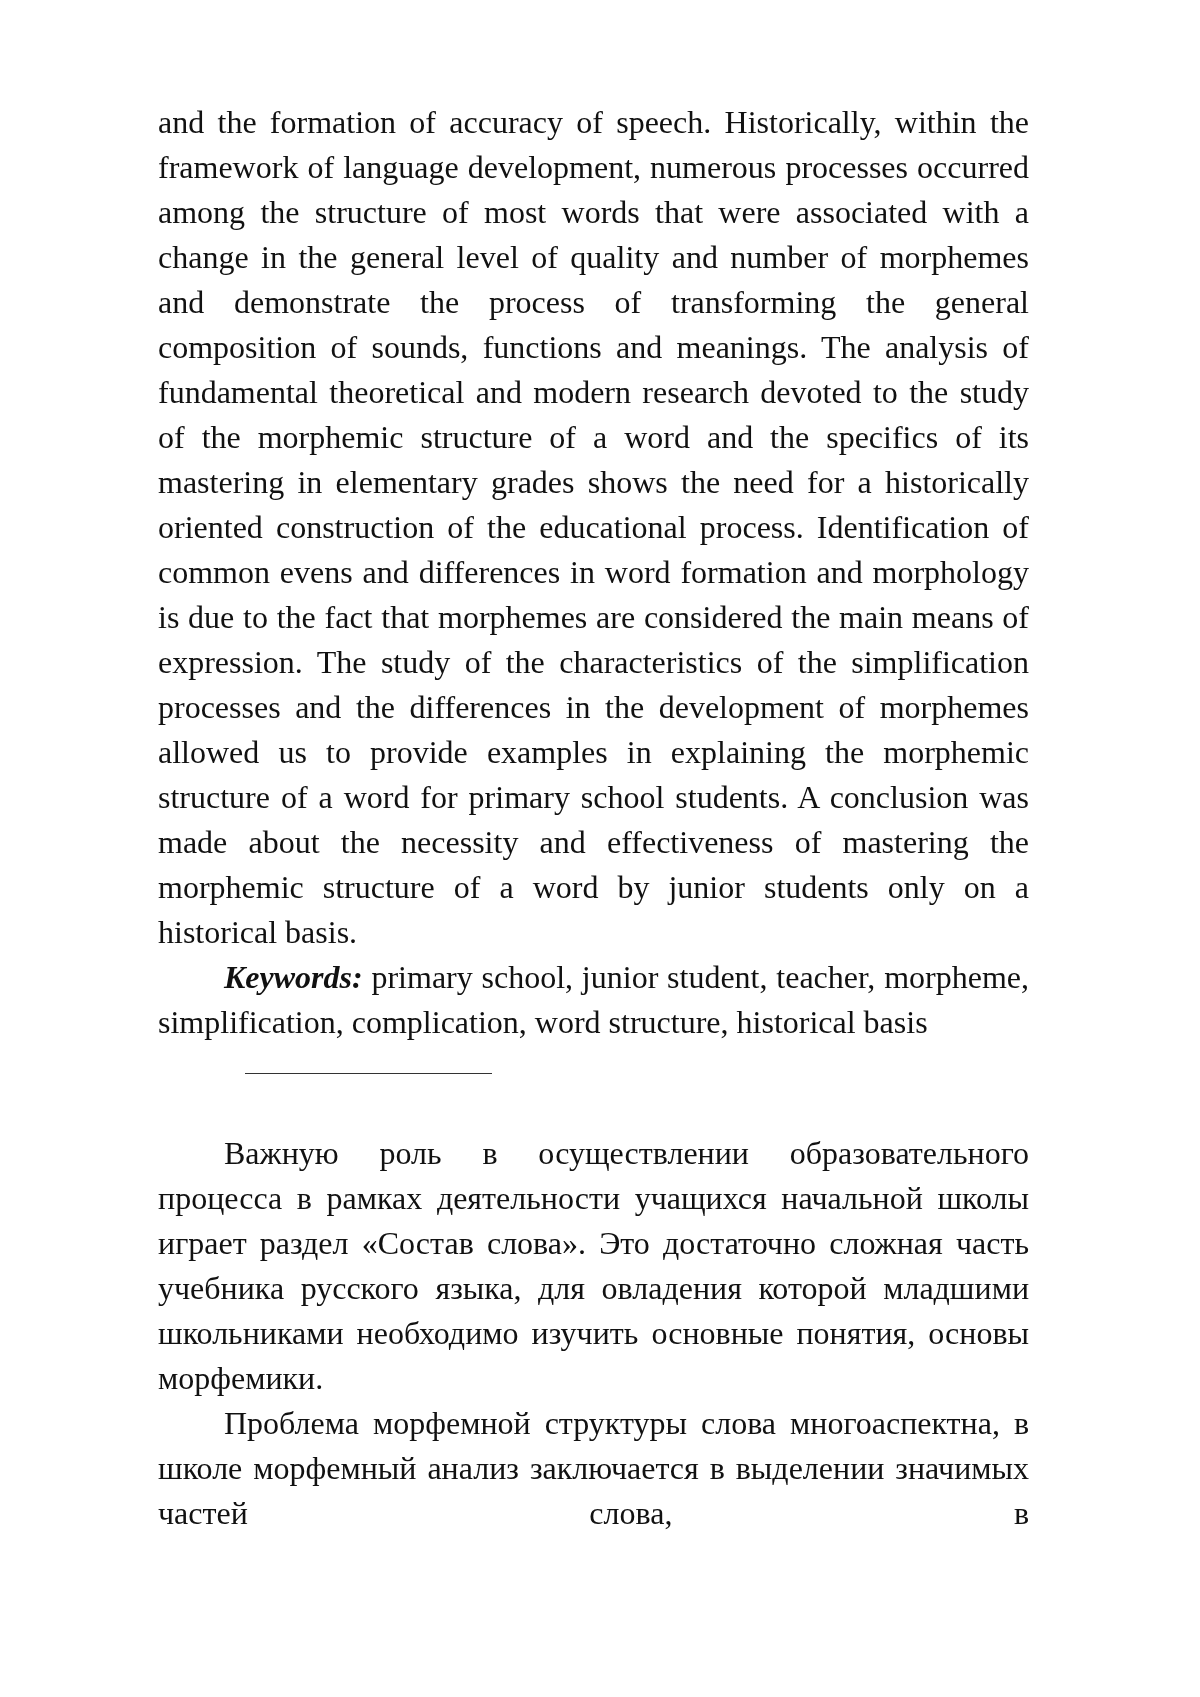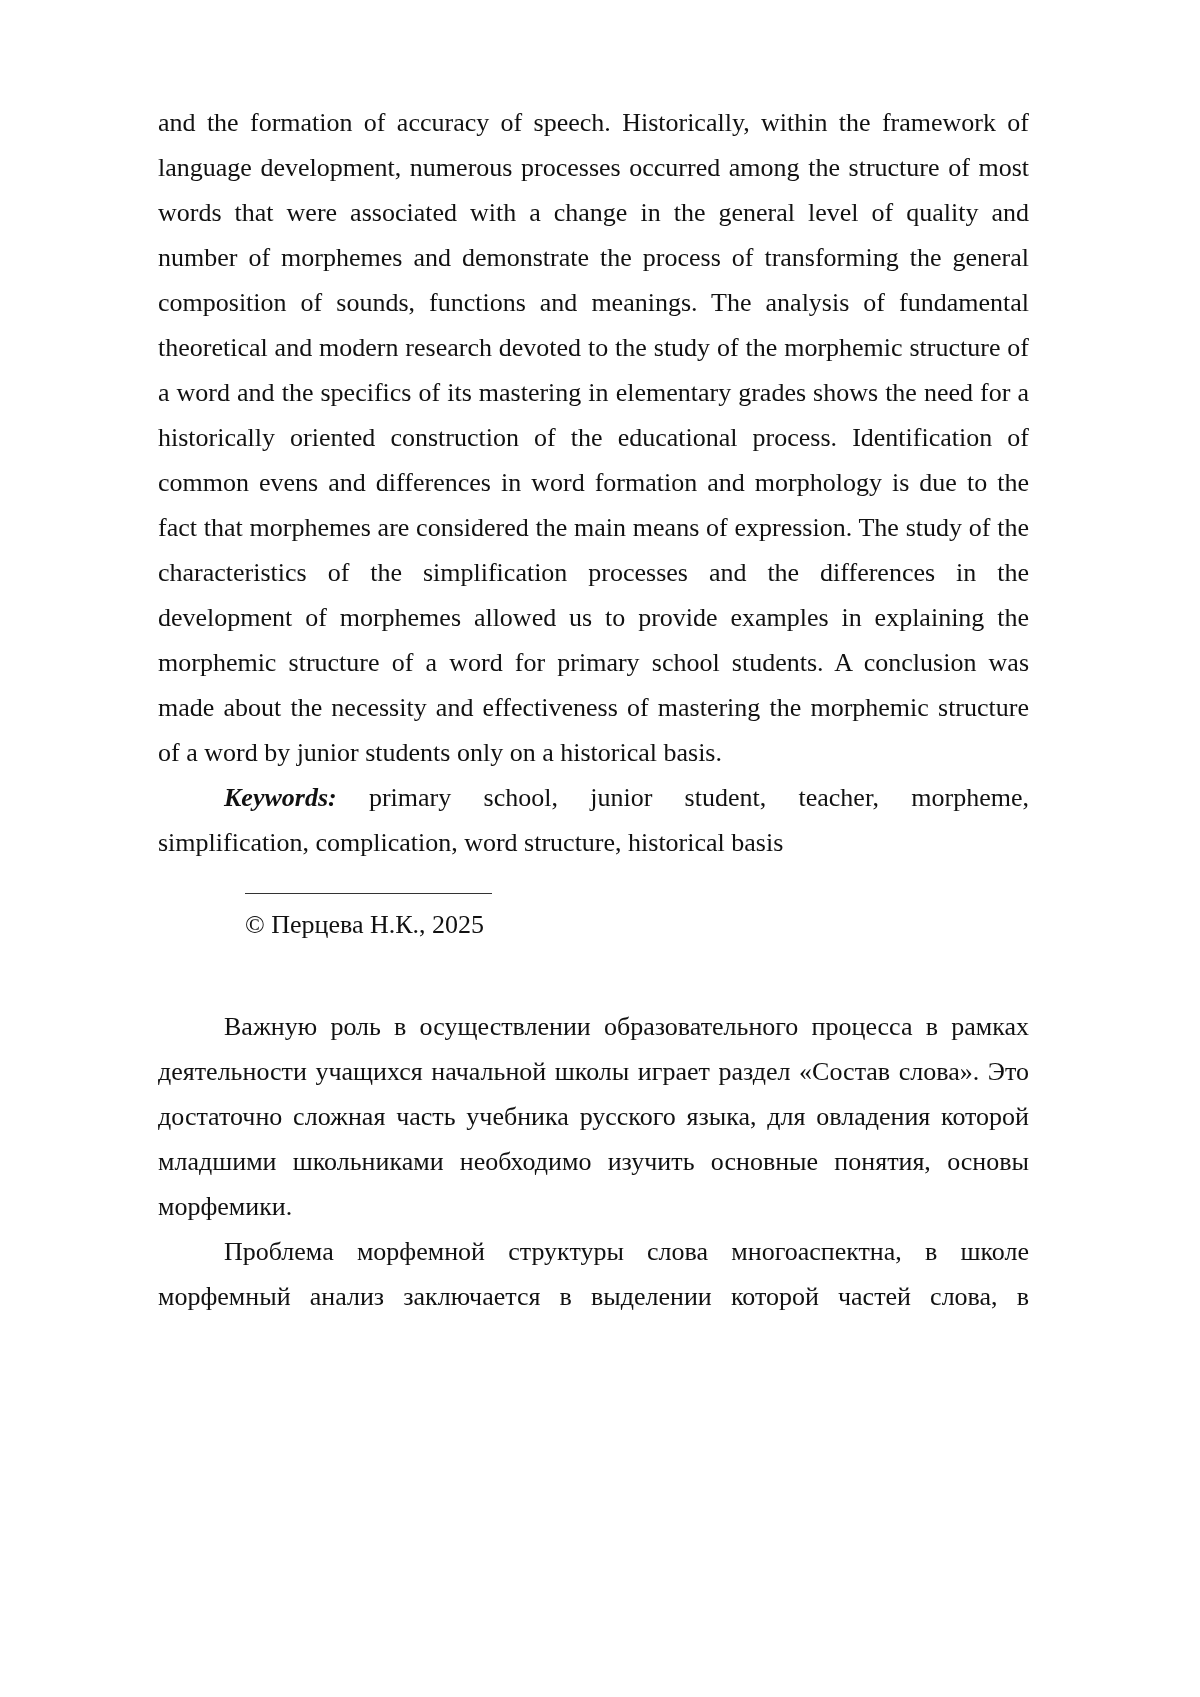--- a/index.html
+++ b/index.html
@@ -1,20 +1,20 @@
 <!DOCTYPE html>
 <html><head>
   <meta charset="utf-8">
   <style>
     html, body { margin: 0; padding: 0; background: #ffffff; }
     body { width: 1200px; height: 1697px; position: relative; overflow: hidden; }
     .page {
       position: absolute; left: 158px; top: 100px; width: 871px;
       font-family: "Liberation Serif", "DejaVu Serif", serif;
-      font-size: 26px; line-height: 45px; color: #111;
+      font-size: 32px; line-height: 45px; color: #111;
       text-align: justify;
     }
     p { margin: 0; }
     .indent { text-indent: 66px; }
     .label { font-weight: bold; font-style: italic; }
     .footnote-rule {
       width: 247px; height: 0; border-top: 1.5px solid #333;
       margin: 28px 0 0 87px;
     }
     .copyright {
@@ -25,19 +25,18 @@
 </head>
 <body>
 
 <div class="page">
   <p>and the formation of accuracy of speech. Historically, within the framework of language development, numerous processes occurred among the structure of most words that were associated with a change in the general level of quality and number of morphemes and demonstrate the process of transforming the general composition of sounds, functions and meanings. The analysis of fundamental theoretical and modern research devoted to the study of the morphemic structure of a word and the specifics of its mastering in elementary grades shows the need for a historically oriented construction of the educational process. Identification of common evens and differences in word formation and morphology is due to the fact that morphemes are considered the main means of expression. The study of the characteristics of the simplification processes and the differences in the development of morphemes allowed us to provide examples in explaining the morphemic structure of a word for primary school students. A conclusion was made about the necessity and effectiveness of mastering the morphemic structure of a word by junior students only on a historical basis.</p>
 
   <p class="indent"><span class="label">Keywords:</span><span> primary school, junior student, teacher, morpheme, simplification, complication, word structure, historical basis</span></p>
 
 
   <div class="footnote-rule"></div>
-  <p class="copyright">© Перцева Н.К., 2025</p>
 
   <div class="ru-block">
     <p class="indent">Важную роль в осуществлении образовательного процесса в рамках деятельности учащихся начальной школы играет раздел «Состав слова». Это достаточно сложная часть учебника русского языка, для овладения которой младшими школьниками необходимо изучить основные понятия, основы морфемики.</p>
-    <p class="indent" style="text-align-last: justify;">Проблема морфемной структуры слова многоаспектна, в школе морфемный анализ заключается в выделении которой частей слова, в</p>
+    <p class="indent" style="text-align-last: justify;">Проблема морфемной структуры слова многоаспектна, в школе морфемный анализ заключается в выделении значимых частей слова, в</p>
   </div>
 </div>
 
 </body></html>

